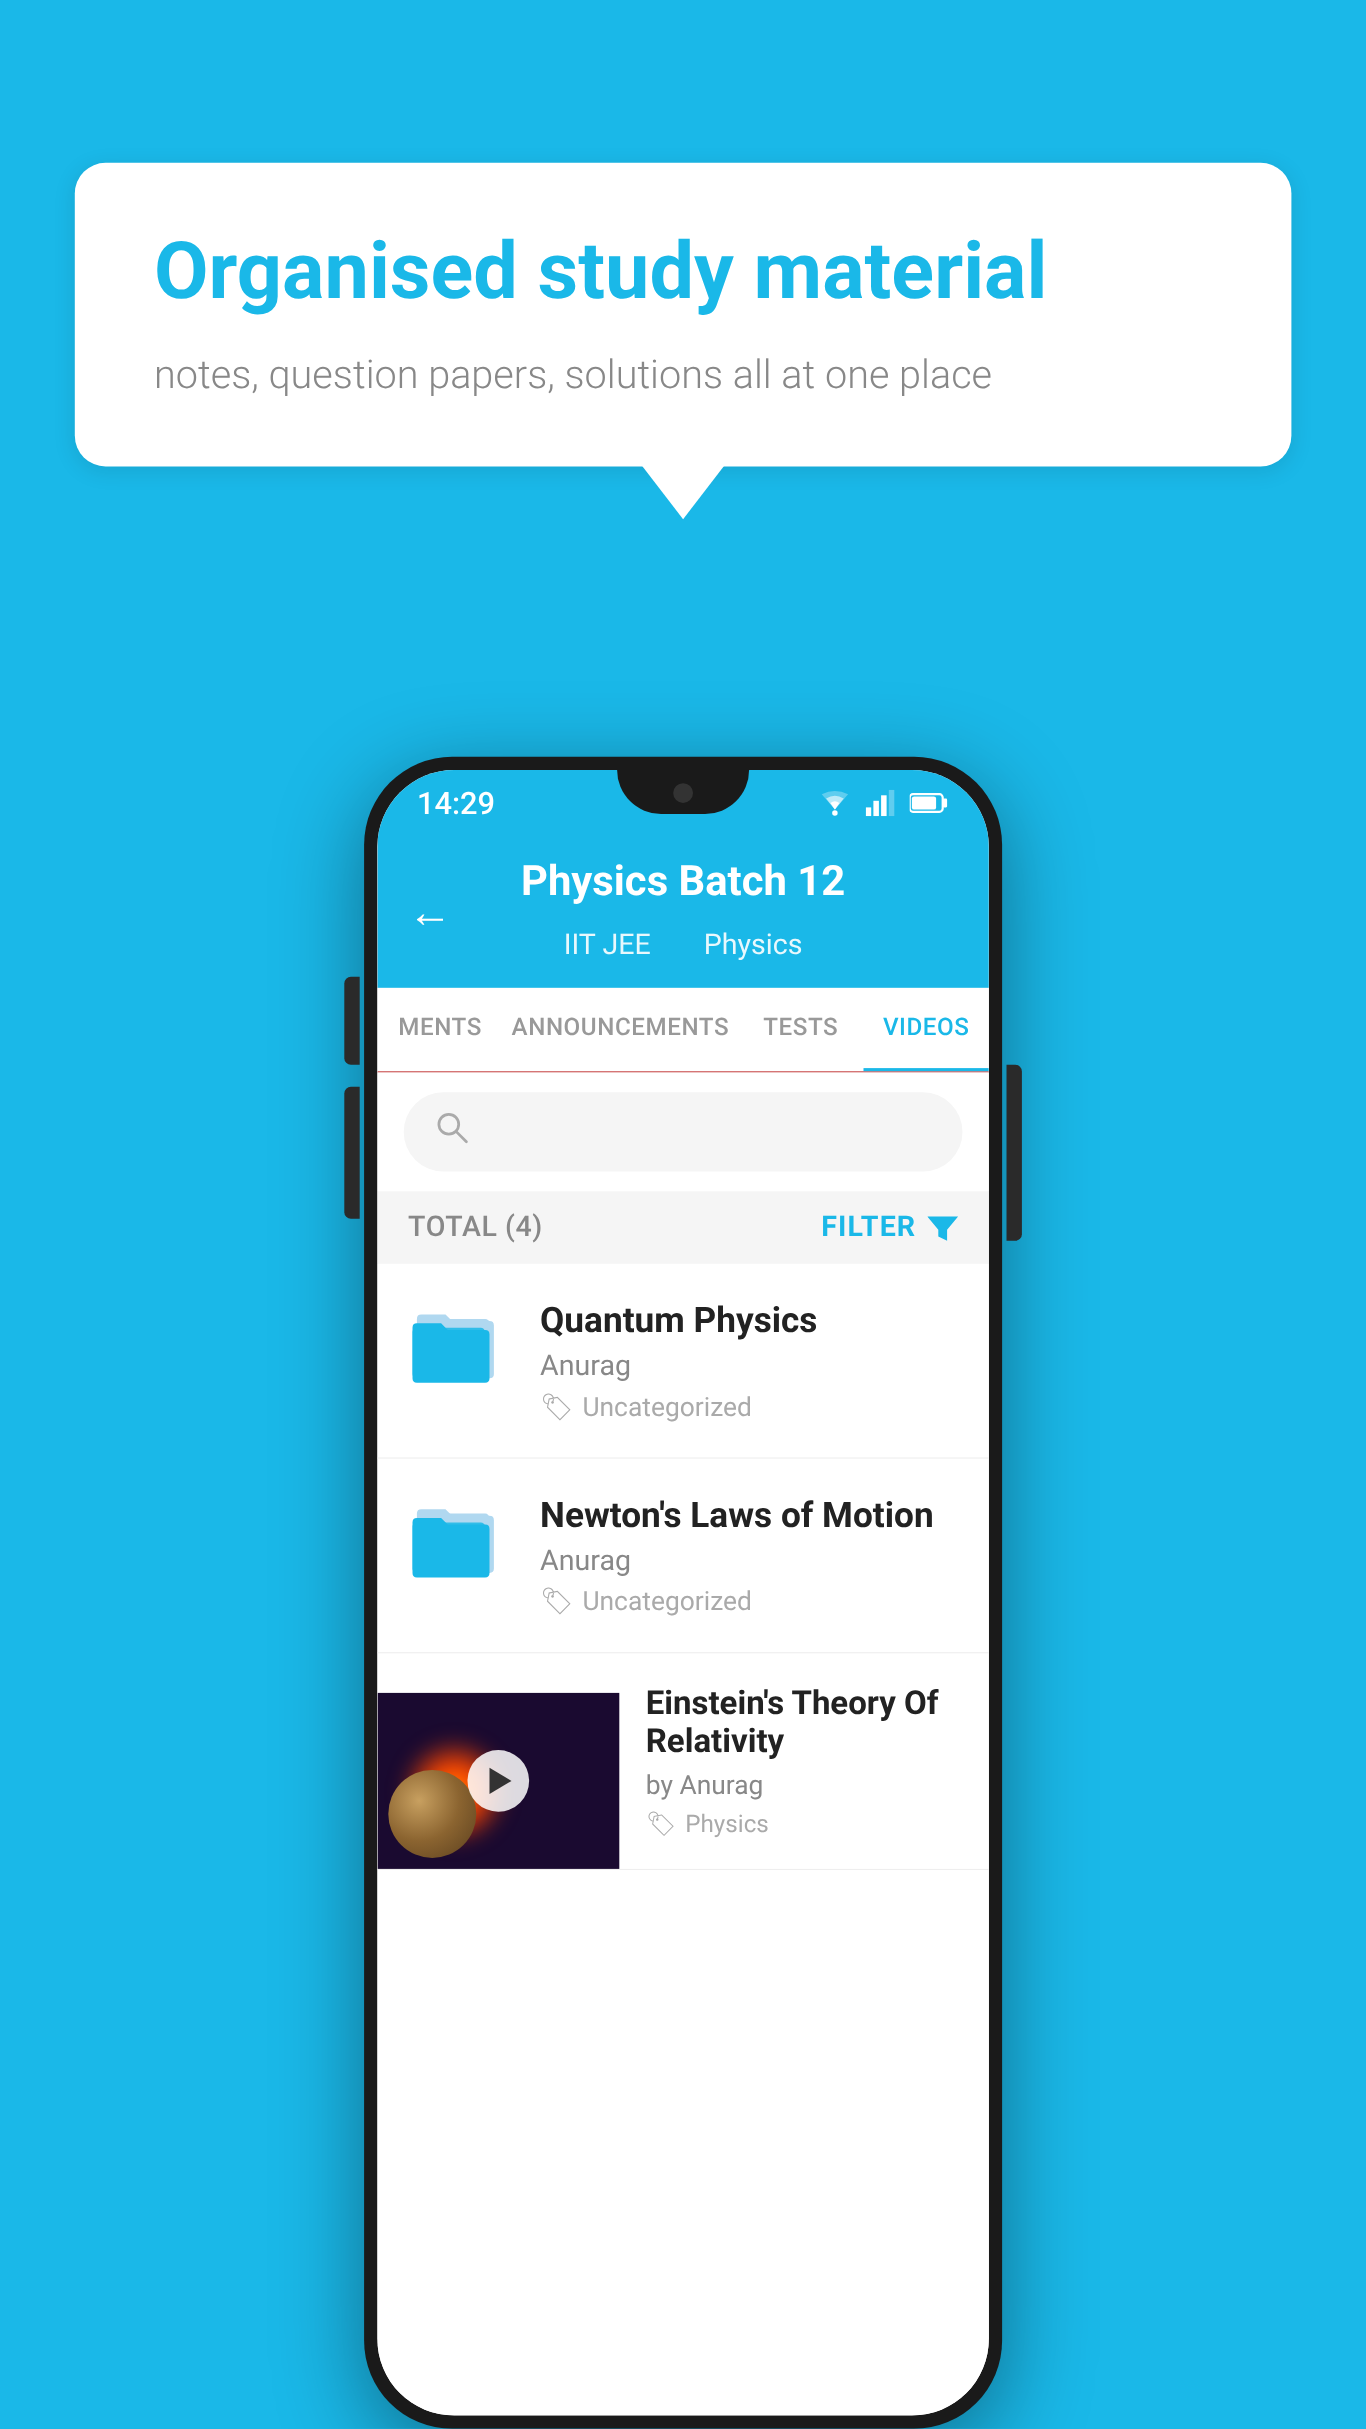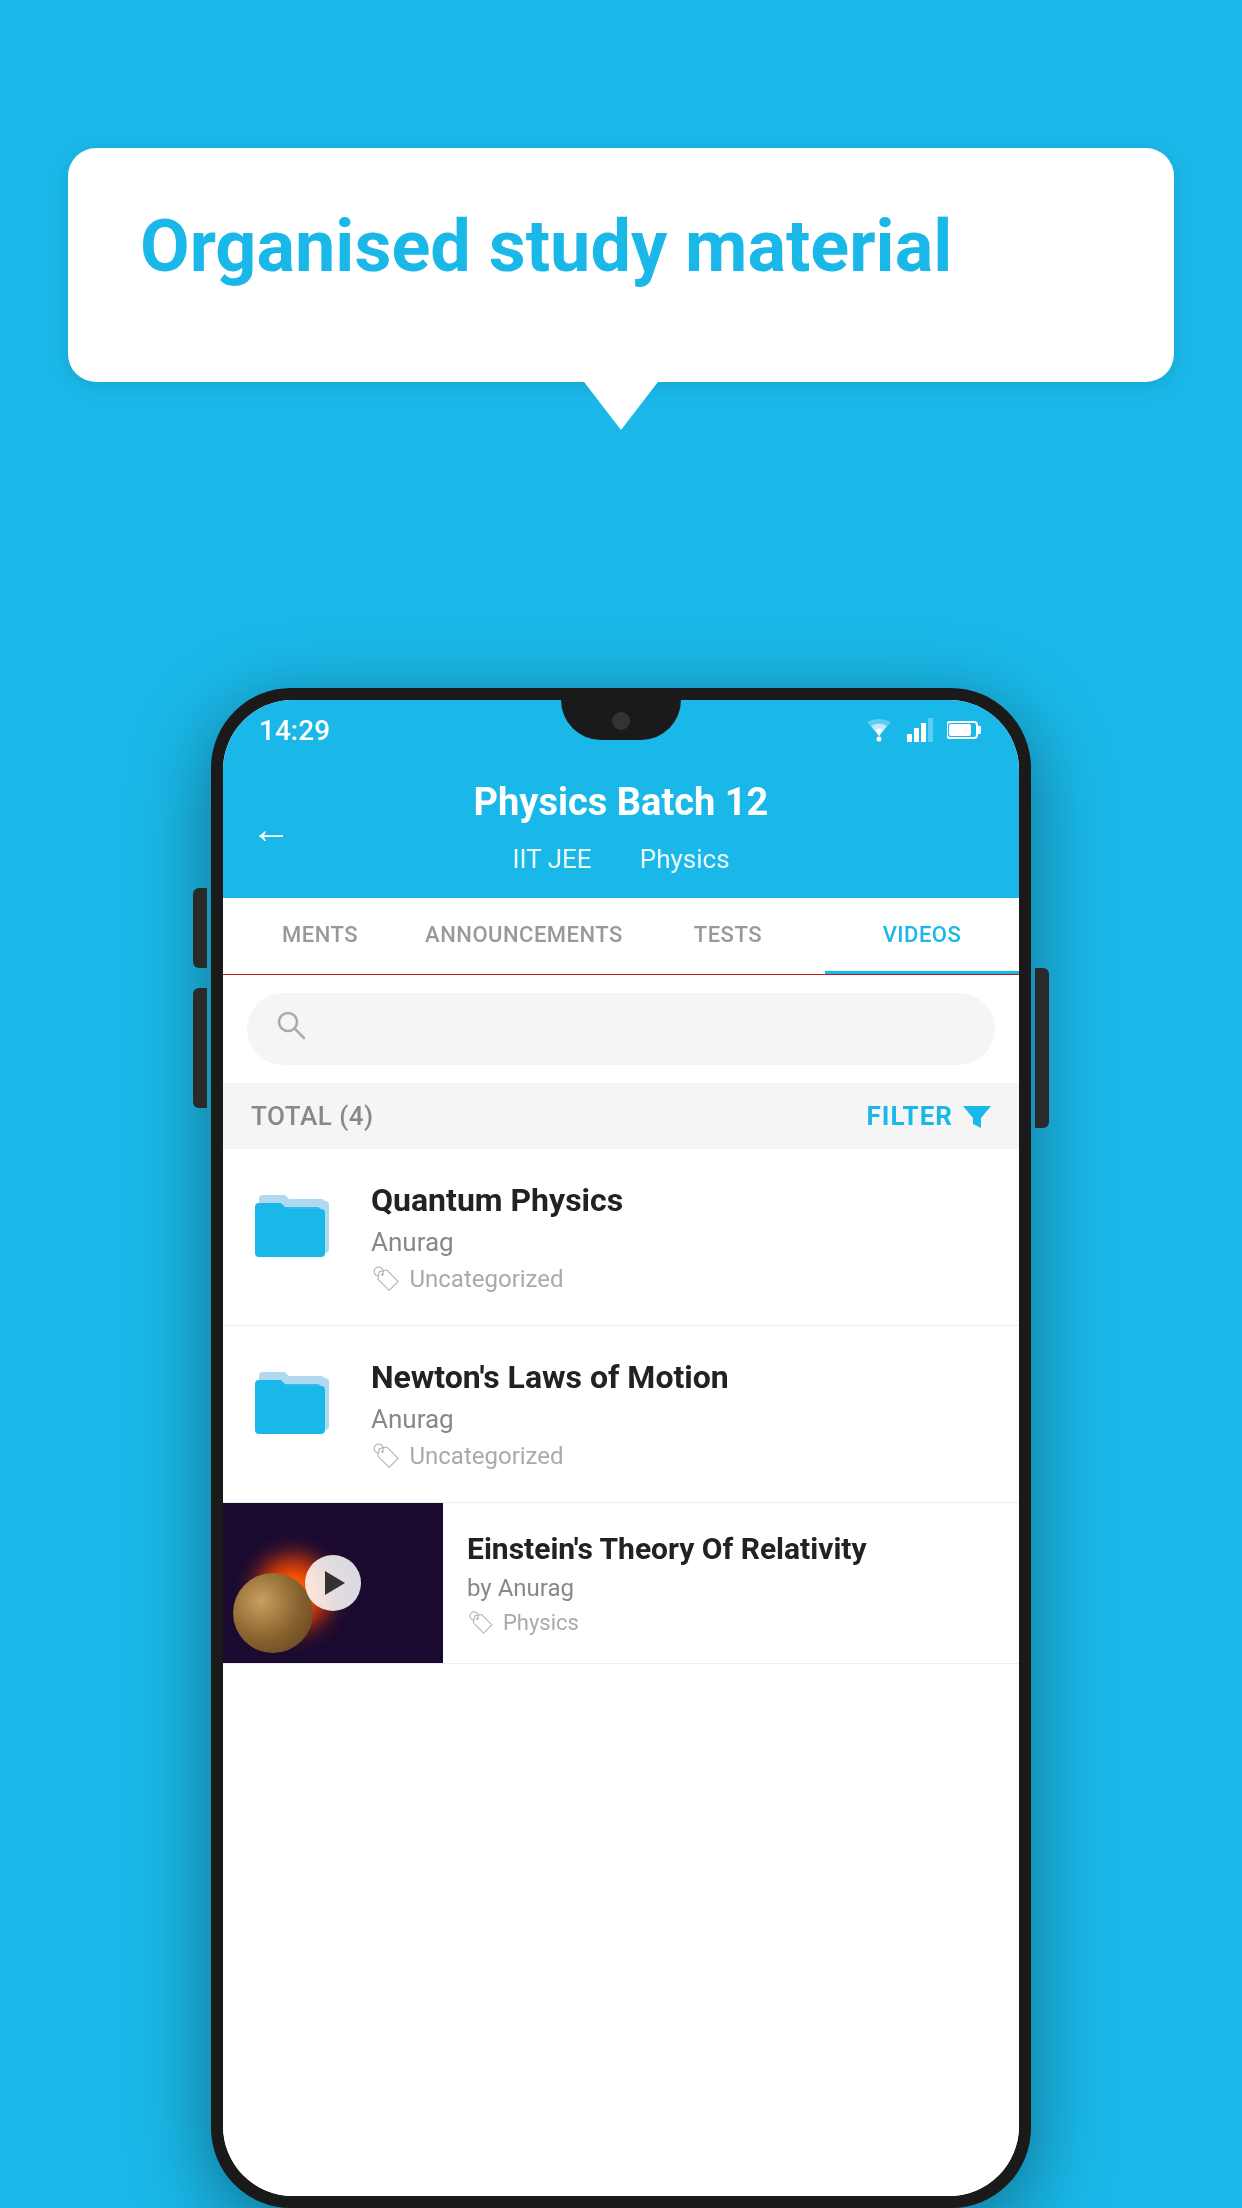--- a/index.html
+++ b/index.html
@@ -56,21 +56,21 @@
       color: #888;
       font-weight: 300;
     }
 
     
     .phone-frame {
       position: absolute;
       bottom: 0;
       left: 50%;
       transform: translateX(-50%);
-      width: 820px;
+      width: 580px;
       height: 1520px;
       background: #1a1a1a;
       border-radius: 80px;
       padding: 12px;
       box-shadow: 0 20px 80px rgba(0,0,0,0.4);
     }
 
     .phone-inner {
       width: 100%;
       height: 100%;
@@ -416,20 +416,21 @@
       flex-direction: column;
       overflow: hidden;
     }
   </style>
 </head>
 <body>
 
 <div class="speech-bubble-container">
   <div class="speech-bubble">
     <h1>Organised study material</h1>
+    <p>notes, question papers, solutions all at one place</p>
   </div>
 </div>
 
 <div class="phone-frame">
   <div class="phone-sides-left"></div>
   <div class="phone-sides-left2"></div>
   <div class="phone-sides-right"></div>
 
   <div class="phone-inner">
 

